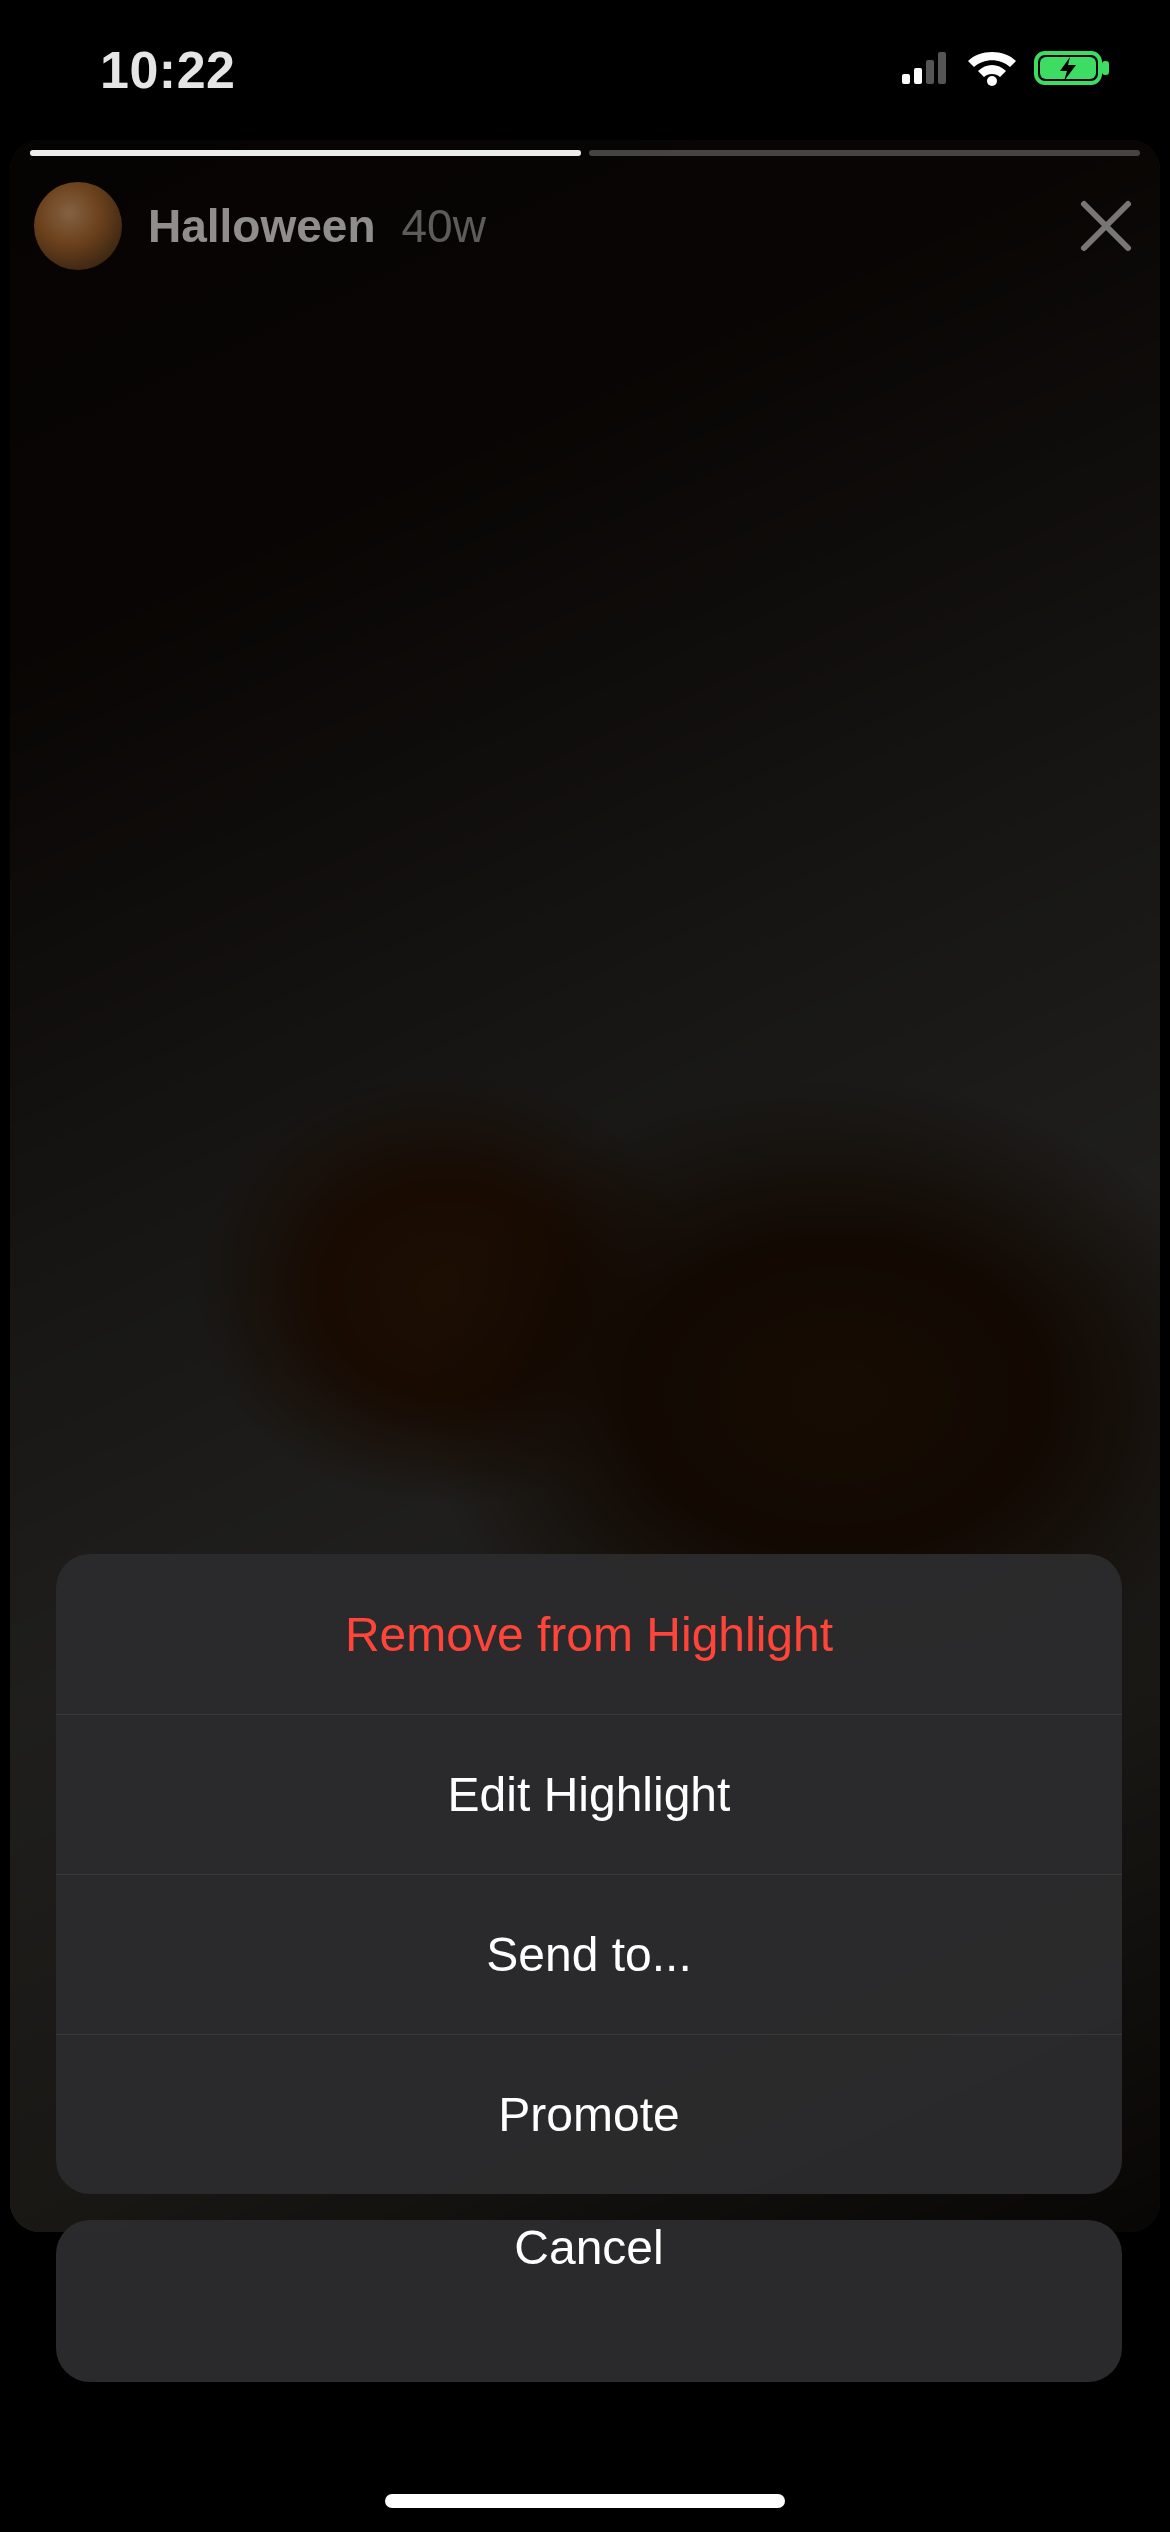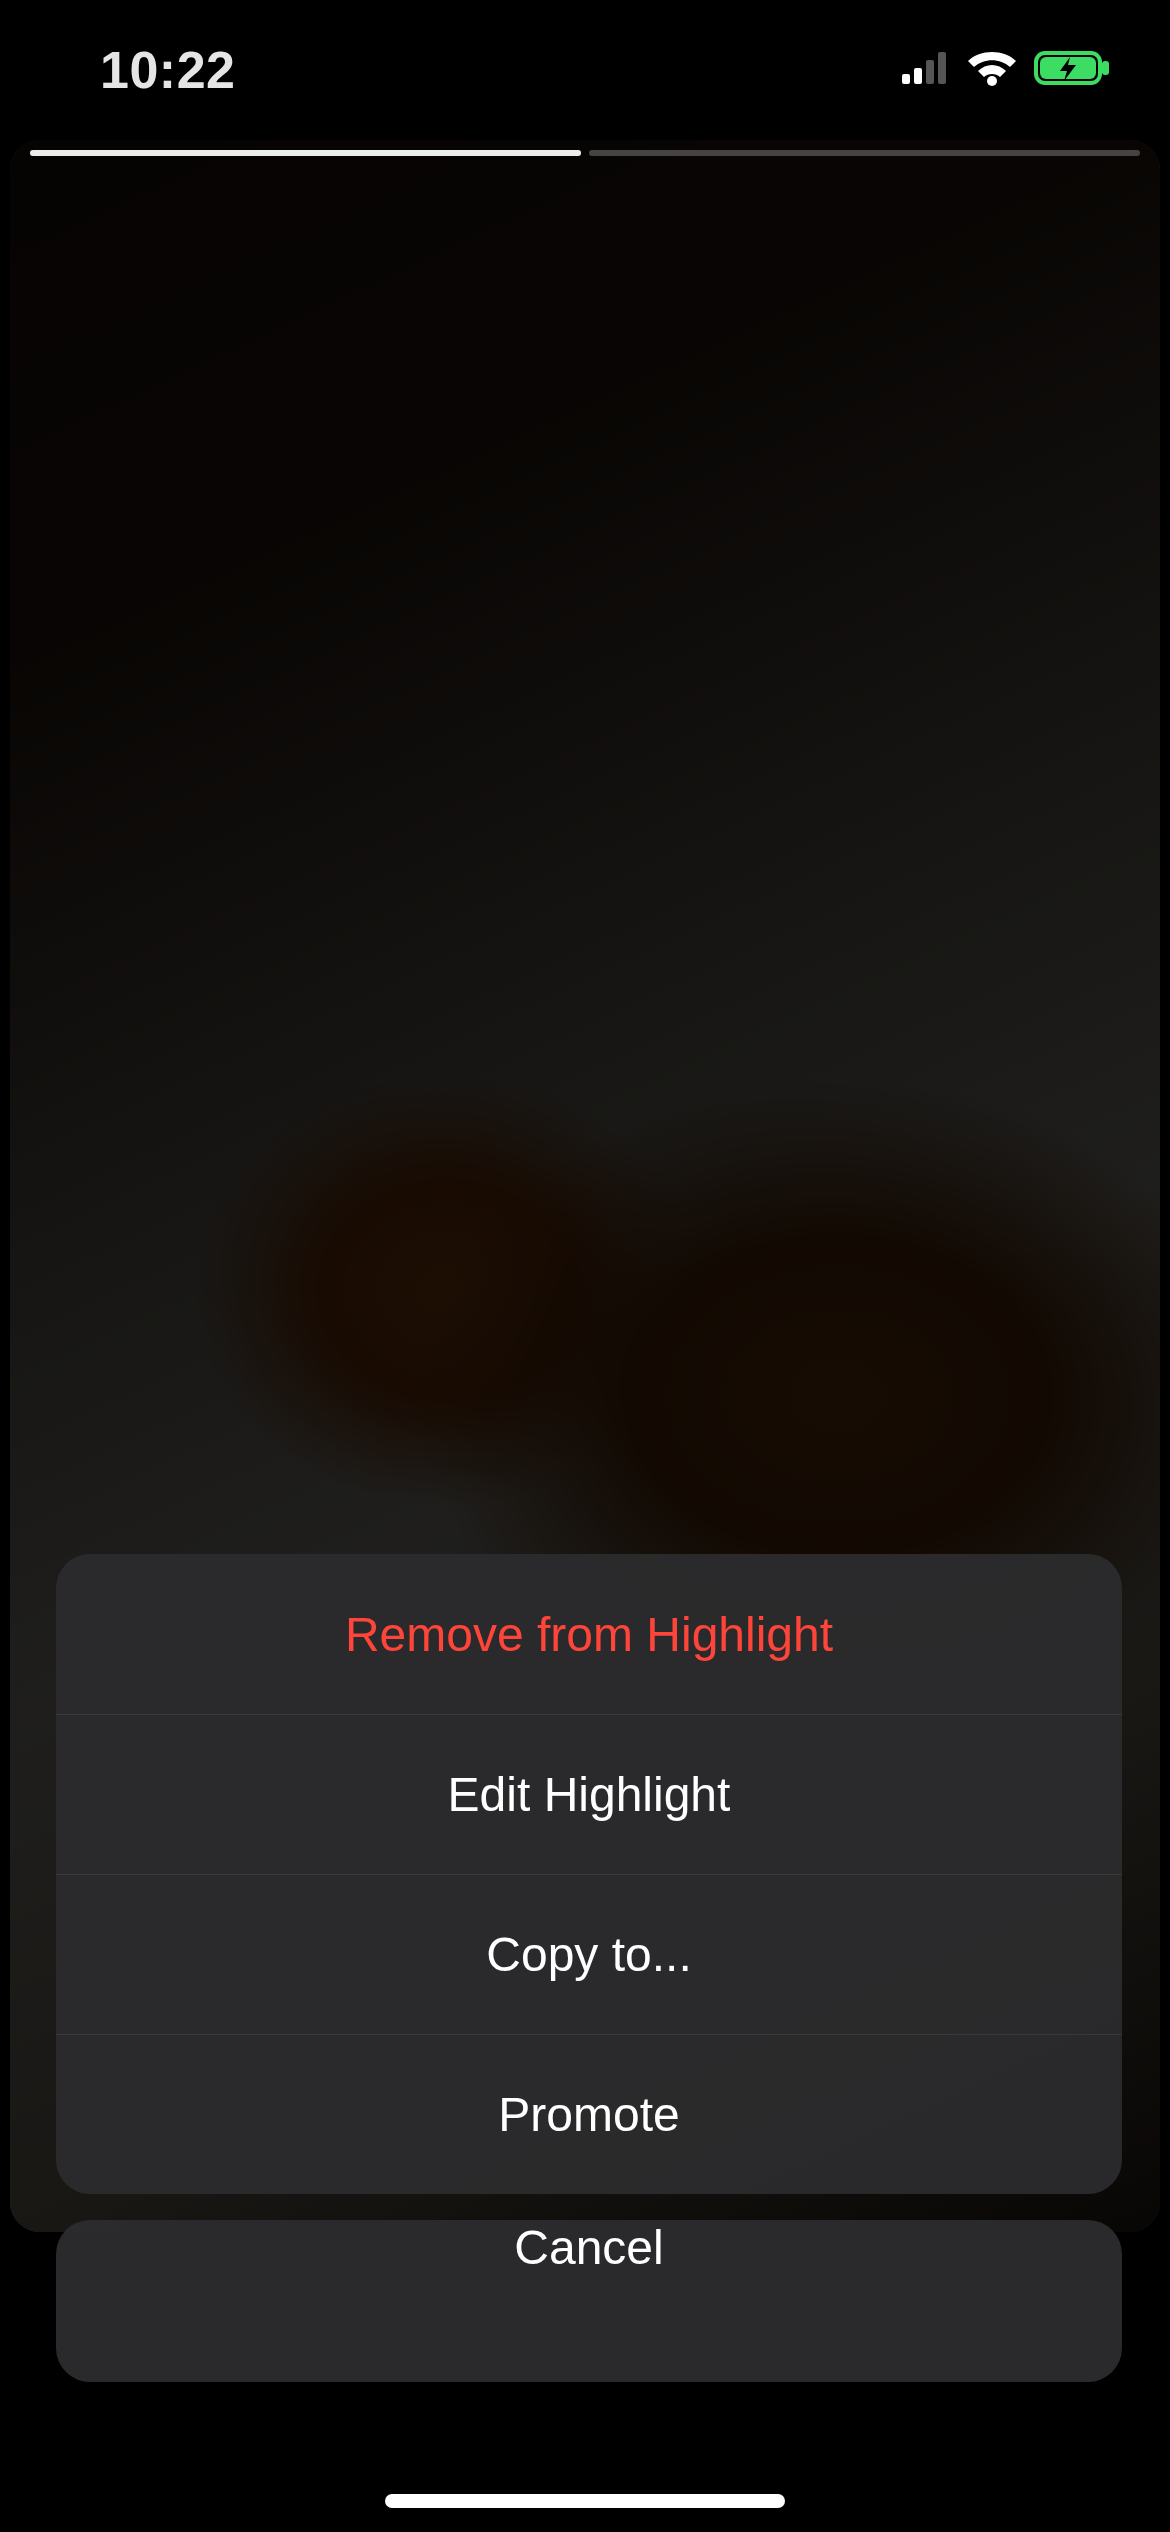--- a/index.html
+++ b/index.html
@@ -86,33 +86,44 @@
 
   <div class="progress-row">
     <div class="progress-seg">
         <div class="progress-fill" style="width:100%"></div>
       </div>
     <div class="progress-seg">
         <div class="progress-fill" style="width:0%"></div>
       </div>
   </div>
 
+  <div class="story-header">
+    <div class="avatar"></div>
+    <span class="story-title">Halloween</span>
+    <span class="story-age">40w</span>
+    <div class="header-spacer"></div>
+    <span class="close-x">
+      <svg width="60" height="60" viewBox="0 0 60 60">
+        <path d="M8 8 L52 52 M52 8 L8 52" stroke="currentColor" stroke-width="6" stroke-linecap="round"></path>
+      </svg>
+    </span>
+  </div>
 </div>
 
 <div class="sheet-overlay">
   <div class="sheet">
     <div class="sheet-group">
       <div class="sheet-item destructive">
           <span>Remove from Highlight</span>
         </div>
       <div class="sheet-item">
           <span>Edit Highlight</span>
         </div>
       <div class="sheet-item">
-          <span>Copy to...</span>
+          <span>Send to...</span>
         </div>
       <div class="sheet-item">
           <span>Promote</span>
         </div>
     </div>
     <div class="sheet-cancel">
         <span>Cancel</span>
       </div>
   </div>
 </div>

